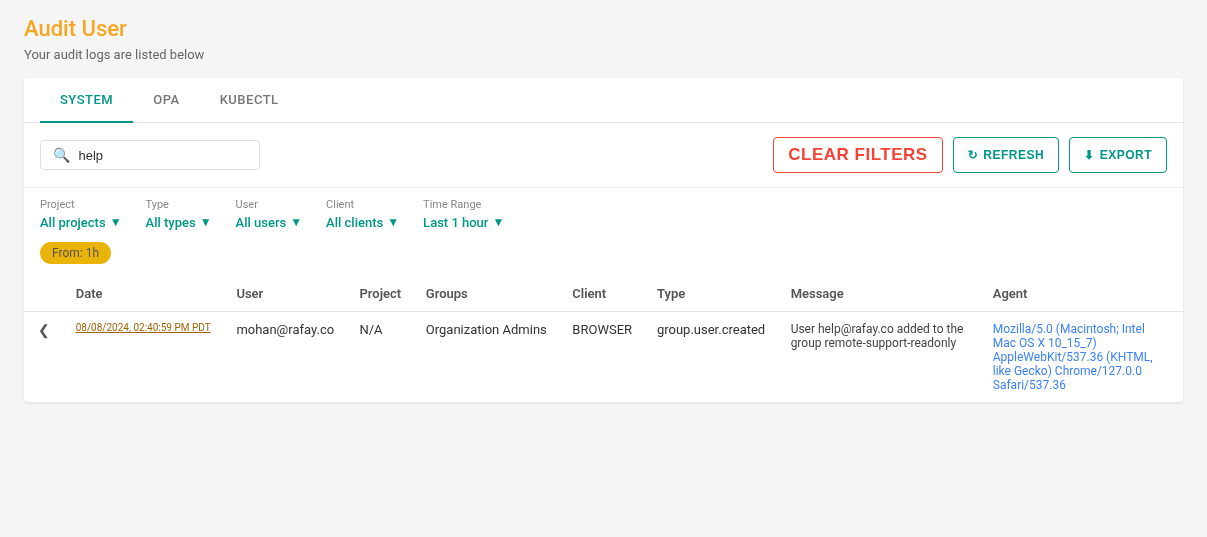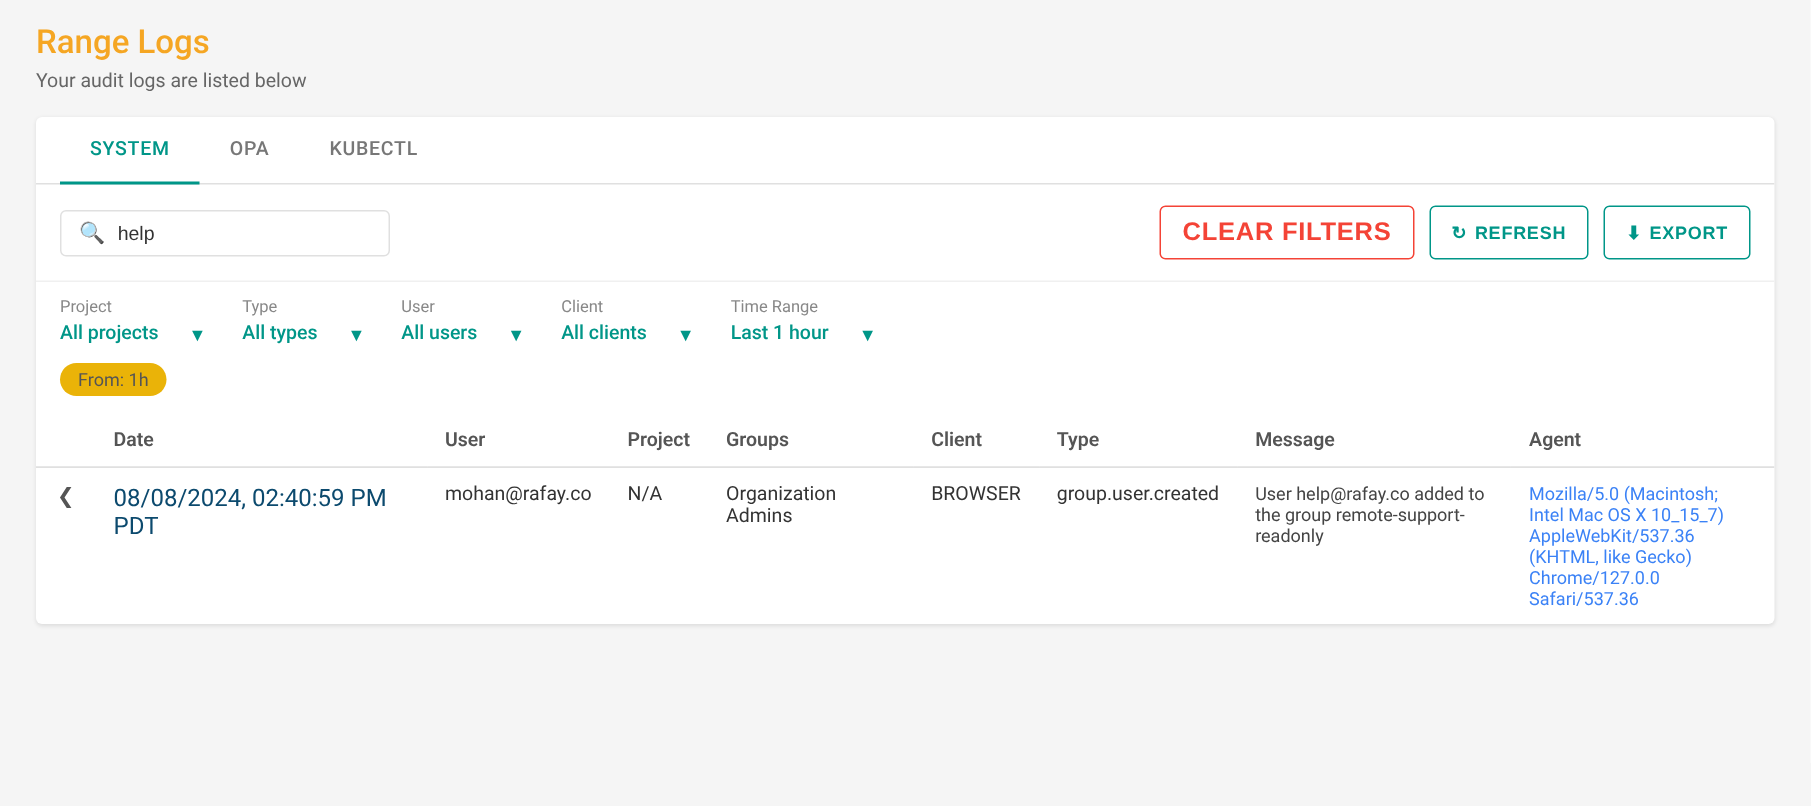--- a/index.html
+++ b/index.html
@@ -123,22 +123,22 @@
       display: flex;
       flex-direction: column;
       gap: 2px;
     }
     .filter-label {
       font-size: 11px;
       color: #888;
     }
     .filter-dropdown {
       display: flex;
-      align-items: flex-end;
-      gap: 20px;
+      align-items: flex-start;
+      gap: 4px;
       color: #009688;
       font-size: 13px;
       font-weight: 500;
       cursor: pointer;
       padding: 2px 0;
     }
     .chevron-down {
       font-size: 12px;
       color: #009688;
     }
@@ -208,40 +208,41 @@
       font-size: 13px;
     }
     .expand-btn {
       cursor: pointer;
       color: #555;
       font-size: 14px;
       padding: 2px;
     }
     .td-date {
       min-width: 130px;
-      color: #0c4a6e;
-      font-size: 16px;
+      color: #a16207;
+      font-size: 10px;
+      text-decoration: underline;
     }
     .td-message {
       max-width: 200px;
       font-size: 12px;
       color: #444;
     }
     .td-agent {
       max-width: 200px;
       font-size: 12px;
       color: #3b82f6;
       word-break: break-word;
     }
   </style>
 </head>
 <body>
 
 <div class="page-container">
-  <div class="page-title">Range Logs</div>
+  <div class="page-title">Audit User</div>
   <div class="page-subtitle">Your audit logs are listed below</div>
 
   <div class="main-card">
 
     <div class="tabs">
       <div class="tab active">SYSTEM</div>
       <div class="tab">OPA</div>
       <div class="tab">KUBECTL</div>
     </div>
 

